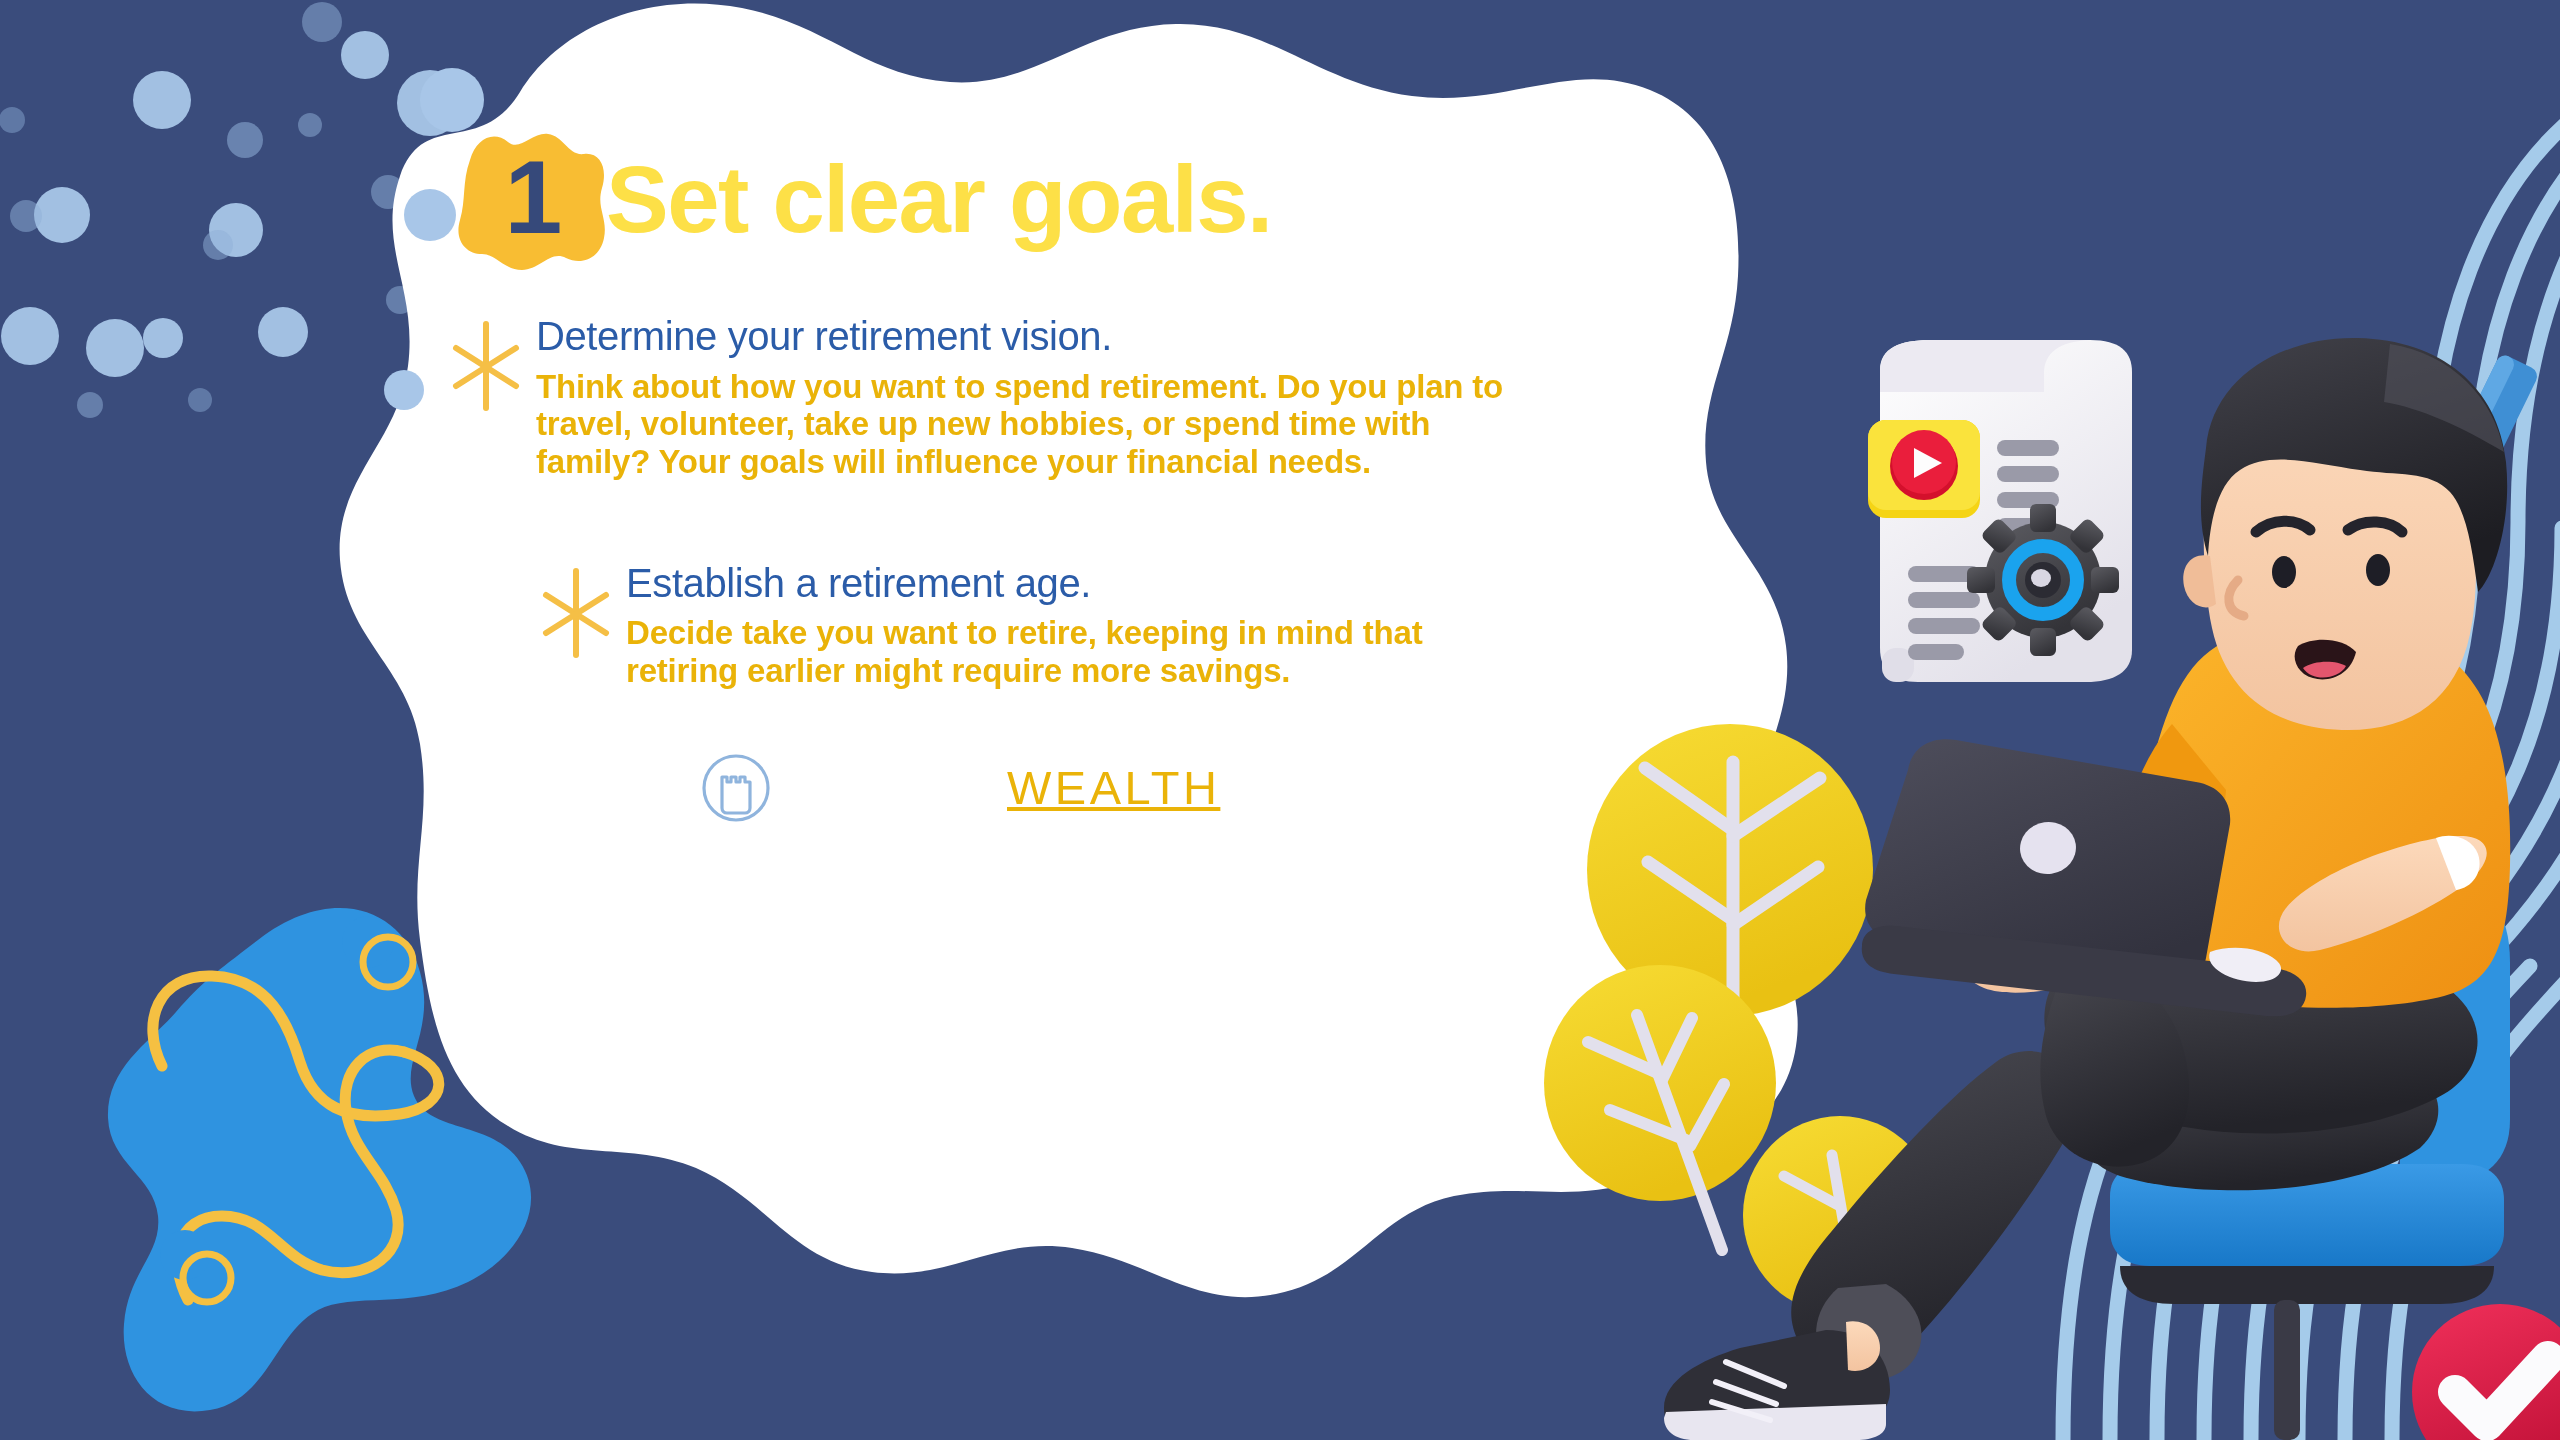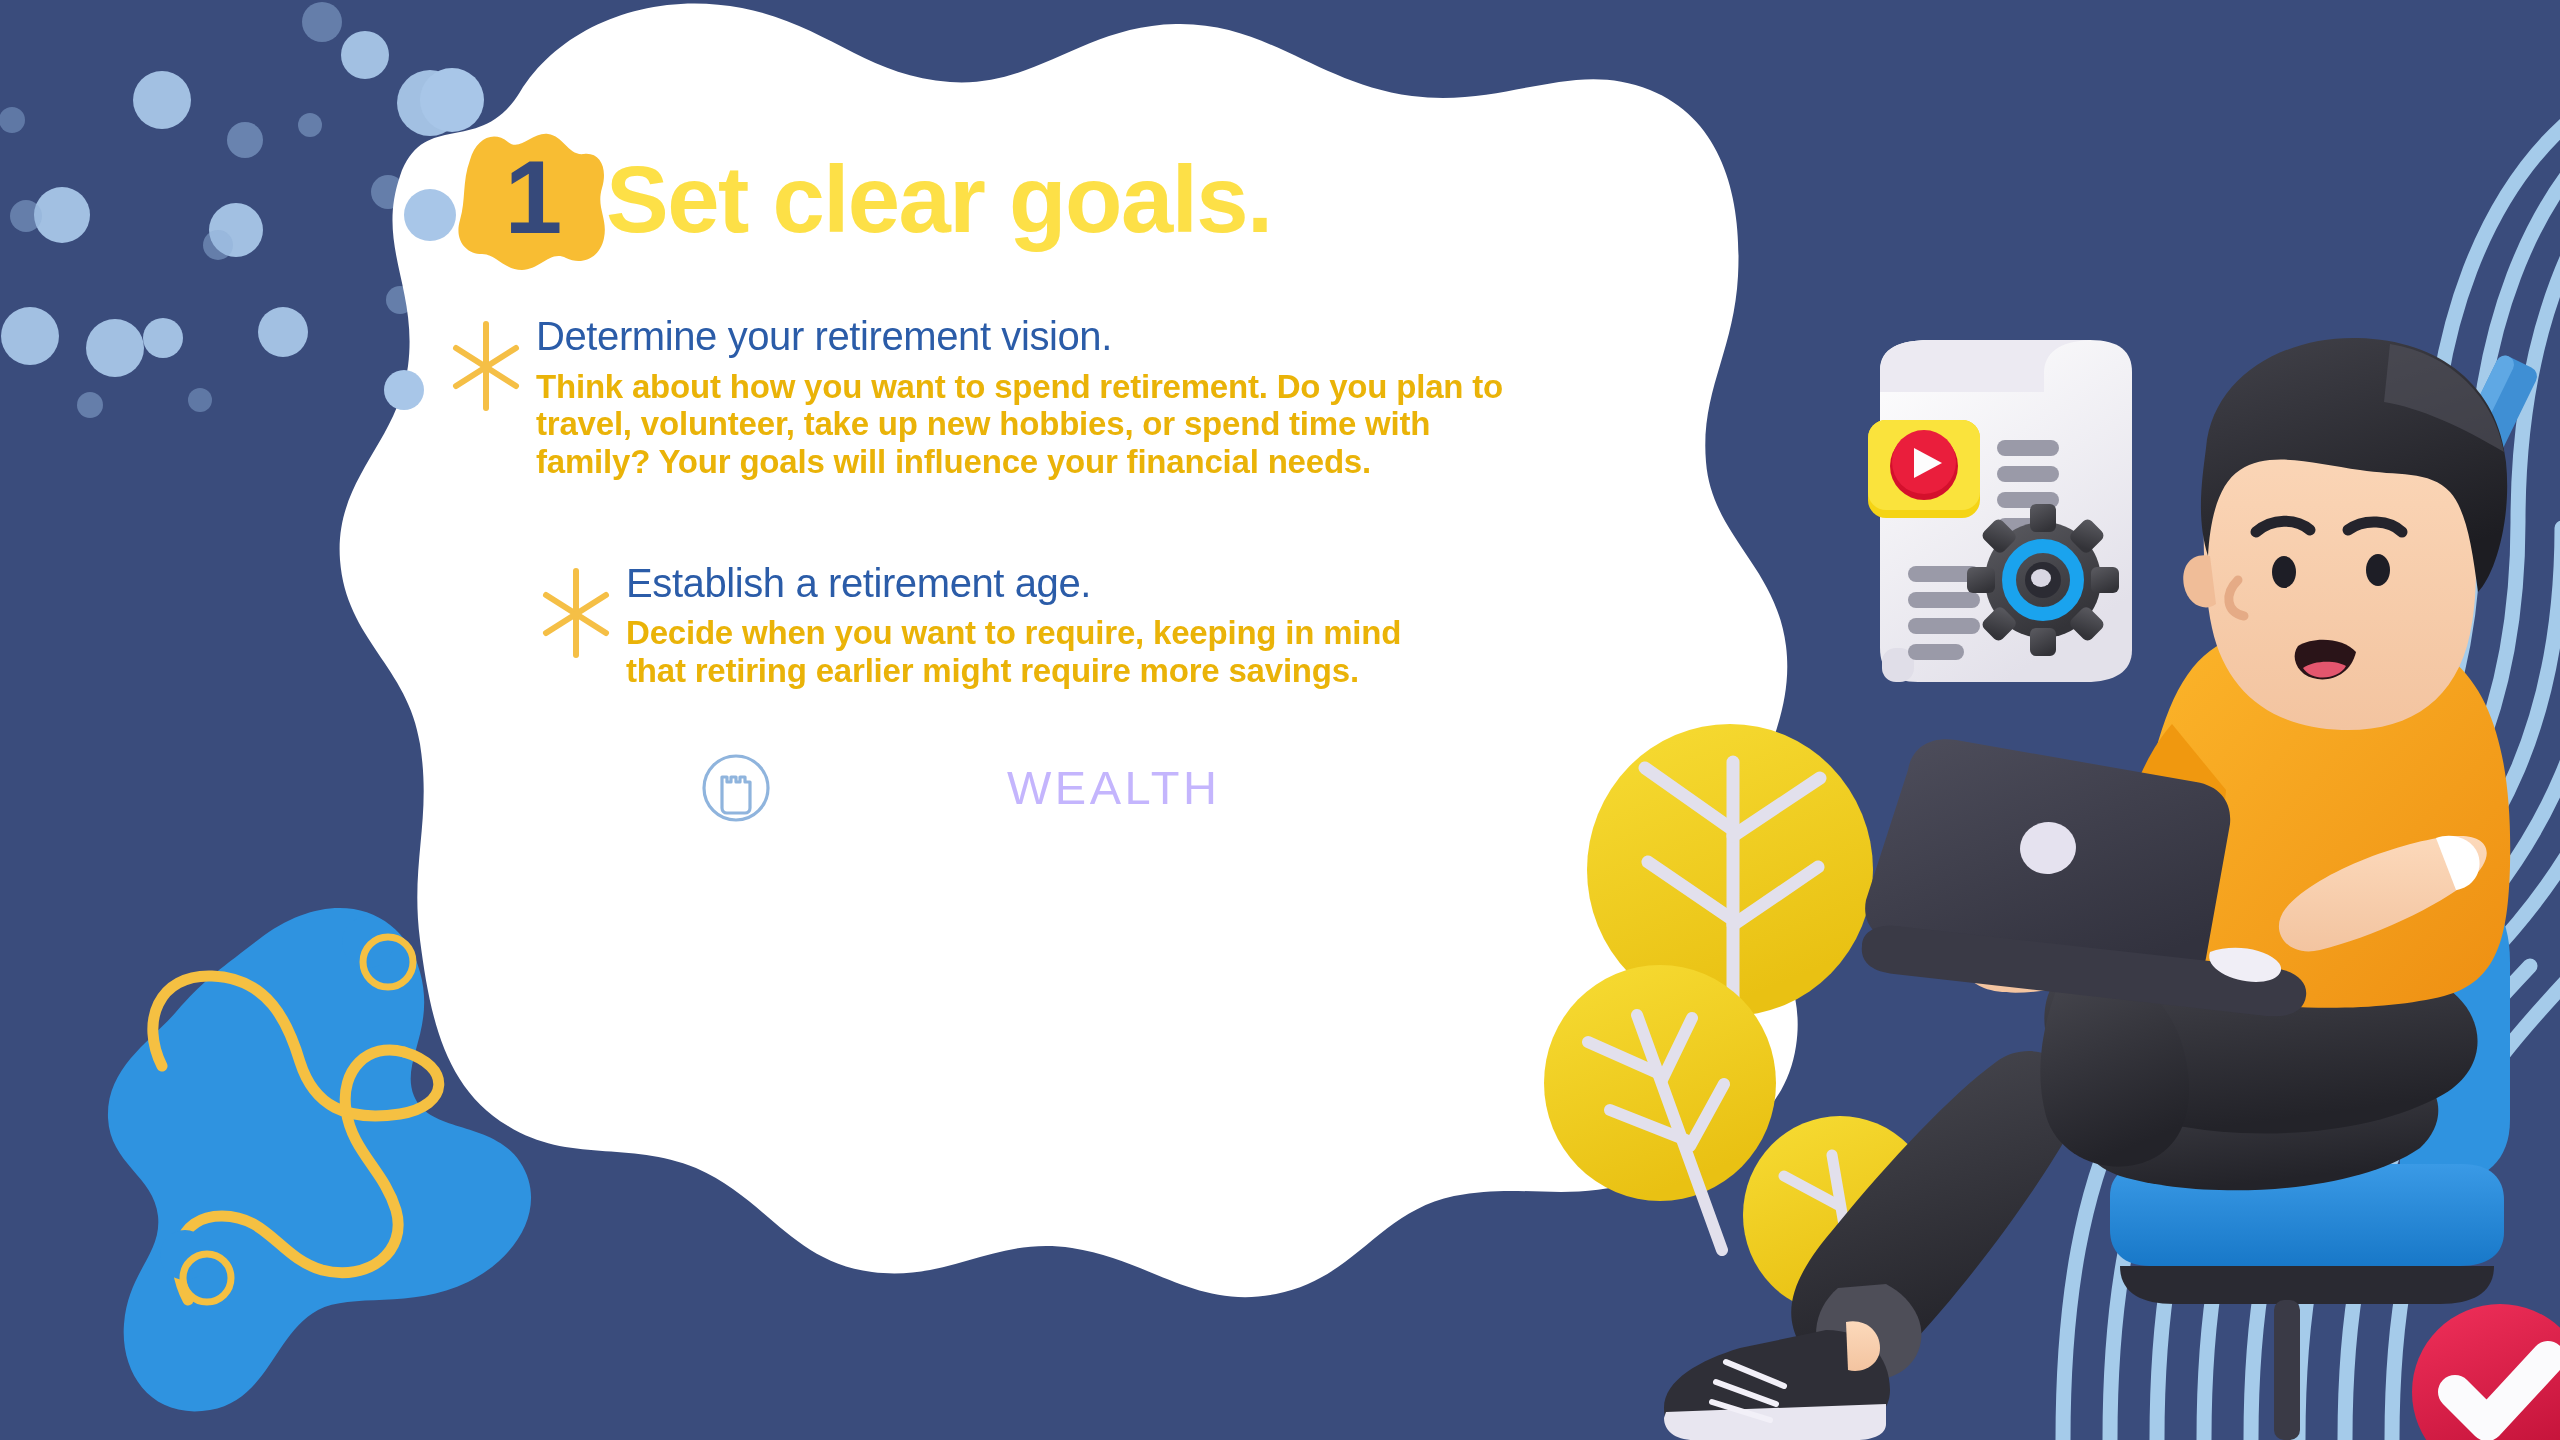--- a/index.html
+++ b/index.html
@@ -107,21 +107,21 @@
     margin-left: -120px;
   }
   #logo-mark { width: 72px; height: 72px; margin-right: 22px; flex: 0 0 auto; }
   #logo-text {
     font-size: 47px;
     letter-spacing: 3.5px;
     line-height: 1;
     white-space: nowrap;
   }
   .logo-sparks { color: #ffffff; font-weight: 700; }
-  .logo-wealth { color: #c4b5fd; font-weight: 400; }
+  .logo-wealth { color: #eab308; font-weight: 400; text-decoration: underline; }
 </style>
 </head>
 <body>
 
 <div id="stage">
 
   <svg class="layer" width="2560" height="1440" viewBox="0 0 2560 1440">
     <defs>
       <linearGradient id="gShirt" x1="0" y1="0" x2="1" y2="1">
         <stop offset="0" stop-color="#fcb62b"></stop>
@@ -527,21 +527,21 @@
     </div>
 
     <div class="bullet" id="bullet-2">
       <svg class="spark" viewBox="0 0 72 96" fill="none" stroke="#f5bf46" stroke-width="6" stroke-linecap="round">
         <path d="M 36 6 L 36 90"></path>
         <path d="M 6 30 L 66 68"></path>
         <path d="M 66 30 L 6 68"></path>
       </svg>
       <div class="bullet-body">
         <p class="bullet-head">Establish a retirement age.</p>
-        <p class="bullet-text">Decide when you want to require, keeping in mind that retiring earlier might require more savings.</p>
+        <p class="bullet-text">Decide take you want to retire, keeping in mind that retiring earlier might require more savings.</p>
       </div>
     </div>
 
     <div id="logo-row">
       <svg id="logo-mark" viewBox="0 0 72 72">
         <circle cx="36" cy="36" r="32" fill="none" stroke="#8fb4dd" stroke-width="3.2"></circle>
         <path d="M 22 30 L 22 56 C 22 59, 24 61, 27 61 L 45 61 C 48 61, 50 59, 50 56 L 50 30
                  L 45 30 L 45 25 L 40 25 L 40 30 L 36 30 L 36 25 L 31 25 L 31 30 L 27 30
                  L 27 25 L 22 25 Z" fill="none" stroke="#8fb4dd" stroke-width="3.2" stroke-linejoin="round"></path>
       </svg>

